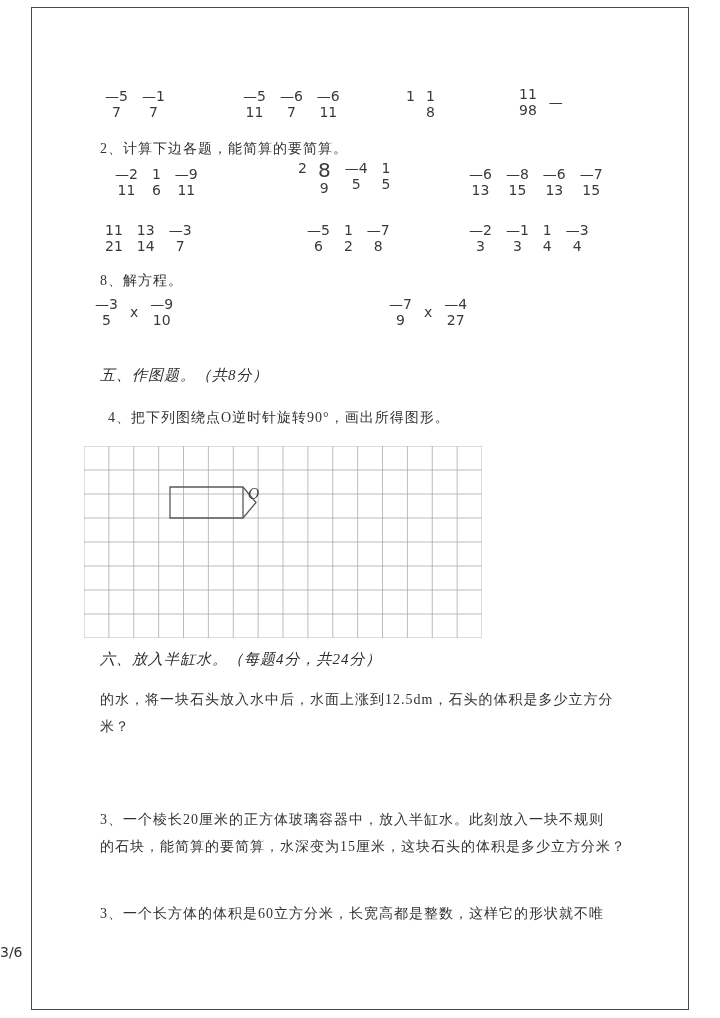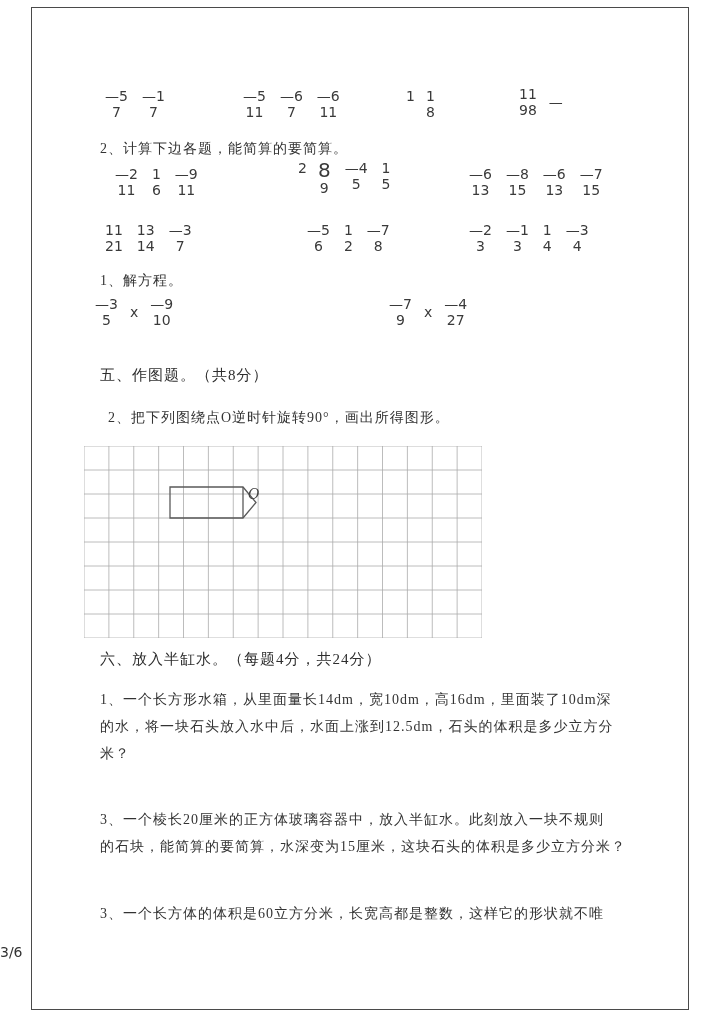--- a/index.html
+++ b/index.html
@@ -10,21 +10,21 @@
   
   .expr{position:absolute;display:flex;align-items:flex-start;font-family:"DejaVu Sans",sans-serif;color:#3a3a3a;}
   .frac{display:inline-flex;flex-direction:column;align-items:center;margin:0 7px;}
   .nrow,.drow{font-size:14px;line-height:16px;white-space:pre;}
   .frac.big .nrow{font-size:20px;line-height:20px;}
   .int{display:inline-block;font-size:14px;line-height:16px;margin:0 4px;}
   .op{display:inline-block;font-size:14px;line-height:16px;margin:0 5px;transform:translateY(8px);}
 
   
   .label{position:absolute;font-size:14px;letter-spacing:1px;color:#333;white-space:nowrap;}
-  .heading{position:absolute;font-size:15px;letter-spacing:1px;color:#2e2e2e;white-space:nowrap;}
+  .heading{position:absolute;font-size:15px;letter-spacing:1px;color:#2e2e2e;white-space:nowrap;font-style:italic;}
   .para{position:absolute;font-size:14px;letter-spacing:1px;color:#333;width:540px;}
   .para div{line-height:27px;white-space:nowrap;}
 
   
   .gridwrap{position:absolute;left:84px;top:446px;}
   #grid-lines line{stroke:#ababab;stroke-width:0.8;}
   .shape{stroke:#5a5a5a;stroke-width:1.3;fill:none;}
   .pt-label{font-family:"DejaVu Serif",serif;font-style:italic;font-size:14px;fill:#444;}
 
   .footer{position:absolute;left:0;top:944px;width:720px;text-align:left;
@@ -163,21 +163,21 @@
       <span class="frac">
         <span class="nrow">1</span>
         <span class="drow">4</span>
       </span>
       <span class="frac">
         <span class="nrow">—3</span>
         <span class="drow">4</span>
       </span>
     </div>
 
-  <div class="label" style="left:100px;top:272px">1、解方程。</div>
+  <div class="label" style="left:100px;top:272px">8、解方程。</div>
   <div class="expr" style="left:88px;top:296px">
       <span class="frac">
         <span class="nrow">—3</span>
         <span class="drow">5</span>
       </span>
       <span class="op">x</span>
       <span class="frac">
         <span class="nrow">—9</span>
         <span class="drow">10</span>
       </span>
@@ -188,21 +188,21 @@
         <span class="drow">9</span>
       </span>
       <span class="op">x</span>
       <span class="frac">
         <span class="nrow">—4</span>
         <span class="drow">27</span>
       </span>
     </div>
 
   <div class="heading" style="left:100px;top:366px">五、作图题。（共8分）</div>
-  <div class="label" style="left:108px;top:409px">2、把下列图绕点O逆时针旋转90°，画出所得图形。</div>
+  <div class="label" style="left:108px;top:409px">4、把下列图绕点O逆时针旋转90°，画出所得图形。</div>
 
   <div class="gridwrap">
     <svg id="grid-svg" width="398" height="192" xmlns="http://www.w3.org/2000/svg">
       <g id="grid-lines">
           <line x1="0.00" y1="0" x2="0.00" y2="192"></line>
           <line x1="24.88" y1="0" x2="24.88" y2="192"></line>
           <line x1="49.75" y1="0" x2="49.75" y2="192"></line>
           <line x1="74.63" y1="0" x2="74.63" y2="192"></line>
           <line x1="99.50" y1="0" x2="99.50" y2="192"></line>
           <line x1="124.38" y1="0" x2="124.38" y2="192"></line>
@@ -231,21 +231,20 @@
         <path class="shape" d="M86,41 H159 L172,56.5 L159,72 H86 Z"></path>
         <line class="shape" x1="159" y1="41" x2="159" y2="72"></line>
       </g>
       <text class="pt-label" x="164" y="53">O</text>
     </svg>
   </div>
 
   <div class="heading" style="left:100px;top:650px">六、放入半缸水。（每题4分，共24分）</div>
 
   <div class="para" style="left:100px;top:686px">
-    <div>1、一个长方形水箱，从里面量长14dm，宽10dm，高16dm，里面装了10dm深</div>
     <div>的水，将一块石头放入水中后，水面上涨到12.5dm，石头的体积是多少立方分</div>
     <div>米？</div>
   </div>
 
   <div class="para" style="left:100px;top:806px">
     <div>3、一个棱长20厘米的正方体玻璃容器中，放入半缸水。此刻放入一块不规则</div>
     <div>的石块，能简算的要简算，水深变为15厘米，这块石头的体积是多少立方分米？</div>
   </div>
 
   <div class="para" style="left:100px;top:900px">

